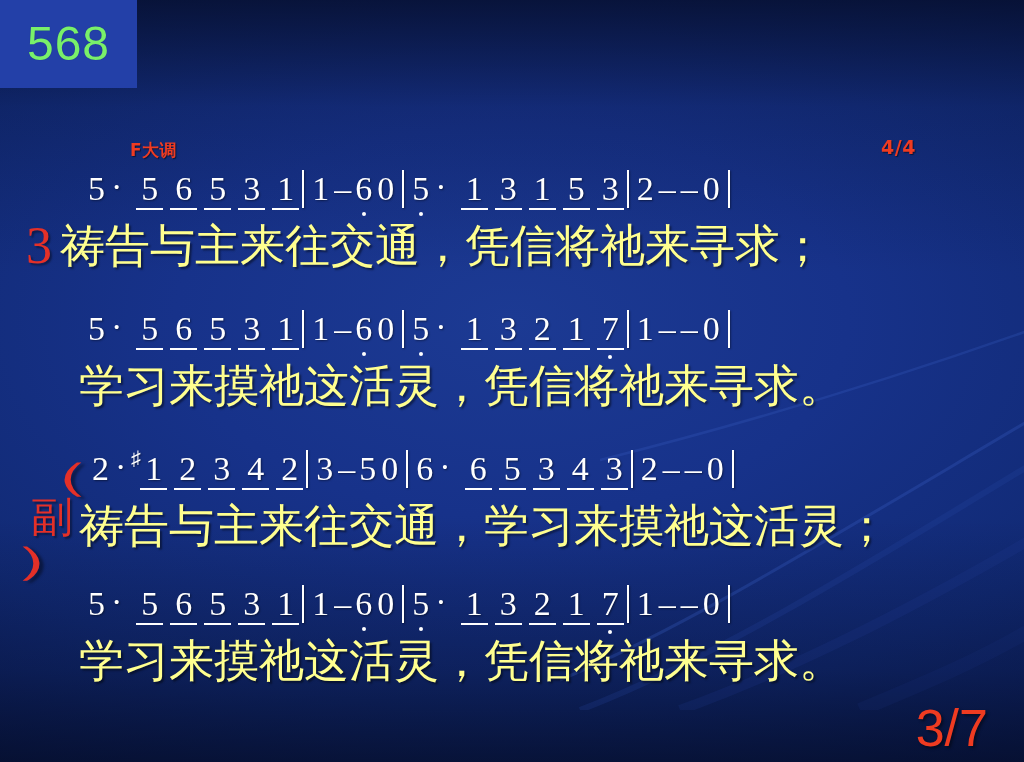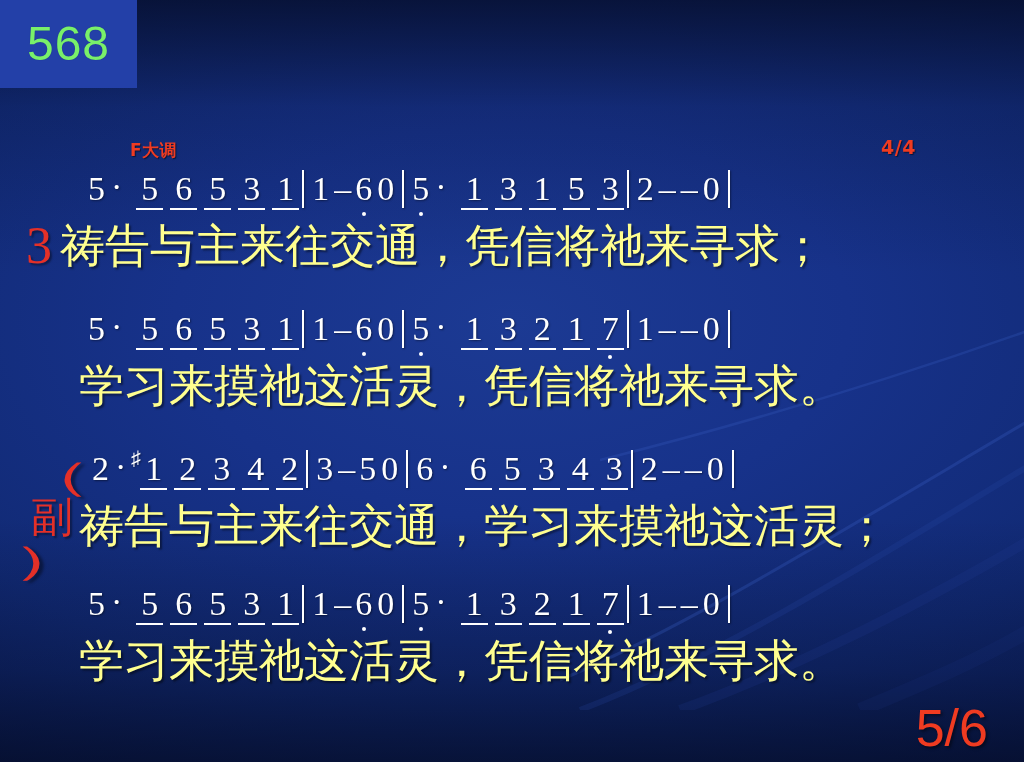--- a/index.html
+++ b/index.html
@@ -341,15 +341,15 @@
           <span class="n" style="margin-left: 2px;"><span class="g">0</span></span>
         </span>
         <span class="bar"></span>
       </div>
     <div class="lyrics" style="padding-left:79px;">
       <span>学习来摸祂这活灵，</span>
       <span>凭信将祂来寻求。</span>
     </div>
   </div>
 
-  <div id="page-ind">5/6</div>
+  <div id="page-ind">3/7</div>
 
 </div>
 
 </body></html>

